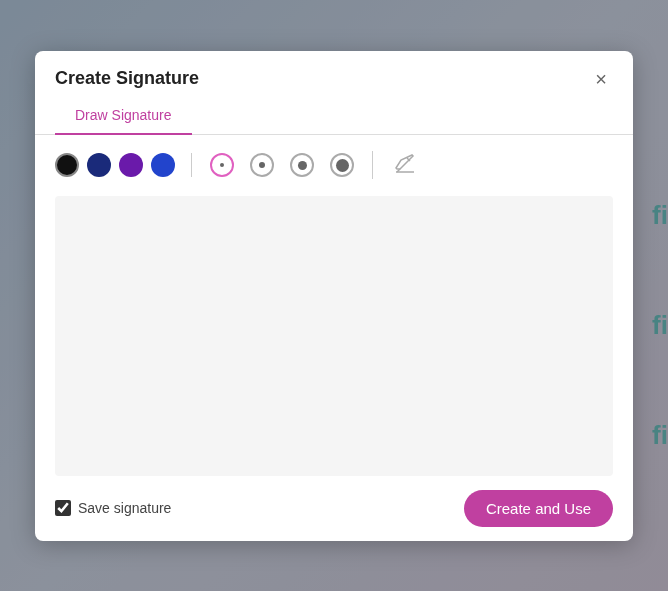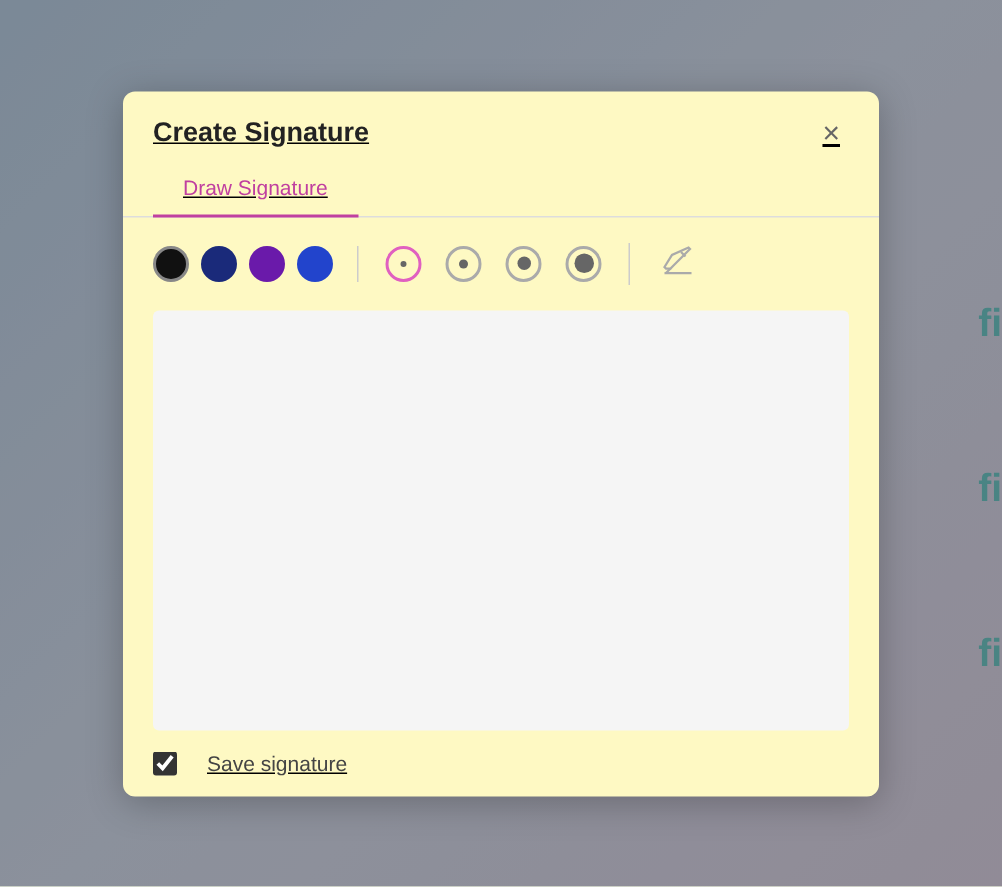--- a/index.html
+++ b/index.html
@@ -38,26 +38,25 @@
     .modal-backdrop {
       position: absolute;
       inset: 0;
       background: rgba(0,0,0,0.3);
       z-index: 1;
     }
 
     .modal {
       position: relative;
       z-index: 2;
-      background: #fef9c3;
+      background: #ffffff;
       border-radius: 8px;
-      width: 504px;
+      width: 598px;
       box-shadow: 0 4px 24px rgba(0,0,0,0.25);
       overflow: hidden;
-      text-decoration: underline;
     }
 
     .modal-header {
       display: flex;
       align-items: center;
       justify-content: space-between;
       padding: 16px 20px 8px 20px;
       border-bottom: none;
     }
 
@@ -205,21 +204,21 @@
     .modal-footer {
       display: flex;
       align-items: center;
       padding: 14px 20px;
       justify-content: space-between;
     }
 
     .save-signature {
       display: flex;
       align-items: center;
-      gap: 20px;
+      gap: 7px;
       font-size: 14px;
       color: #444;
       cursor: pointer;
       justify-content: flex-end;
     }
 
     .save-checkbox {
       width: 16px;
       height: 16px;
       cursor: pointer;
@@ -326,16 +325,17 @@
 
   <div class="canvas-area">
   </div>
 
   <div class="modal-footer">
     <label class="save-signature">
       <input type="checkbox" class="save-checkbox" checked="" style="">
       <span>Save signature</span>
     </label>
     <div class="footer-right">
+      <button class="btn-create">Create and Use</button>
     </div>
   </div>
 
 </div>
 
 </body></html>

